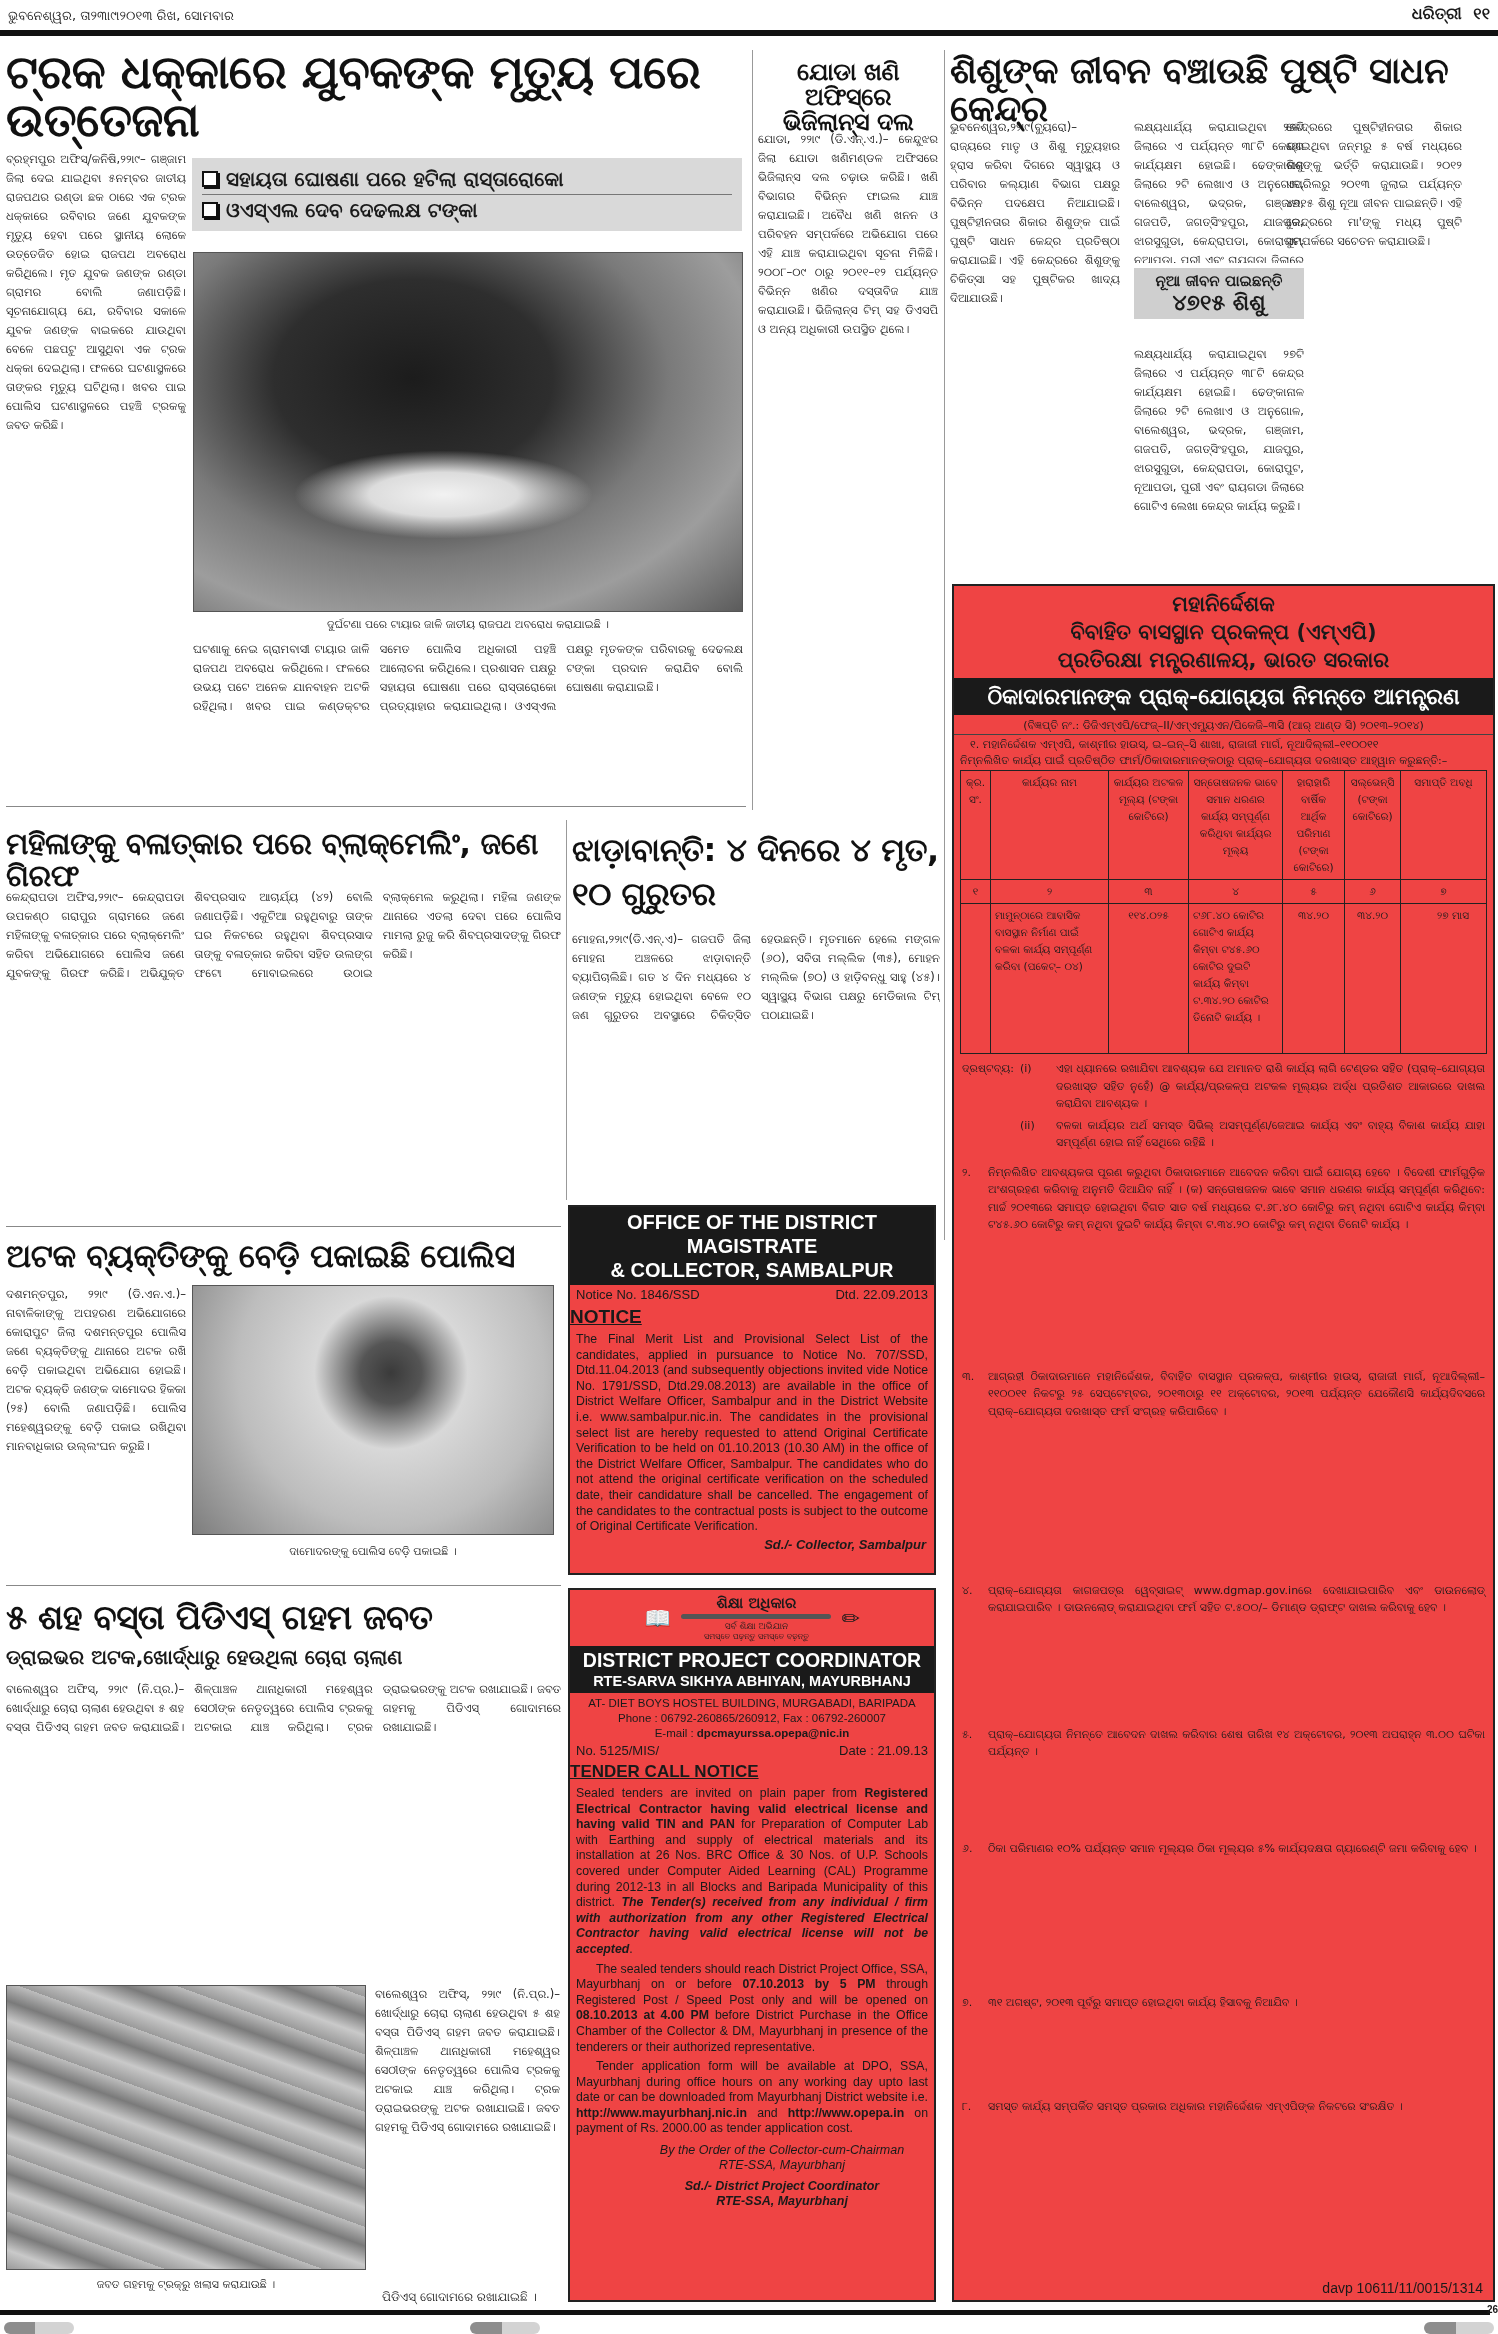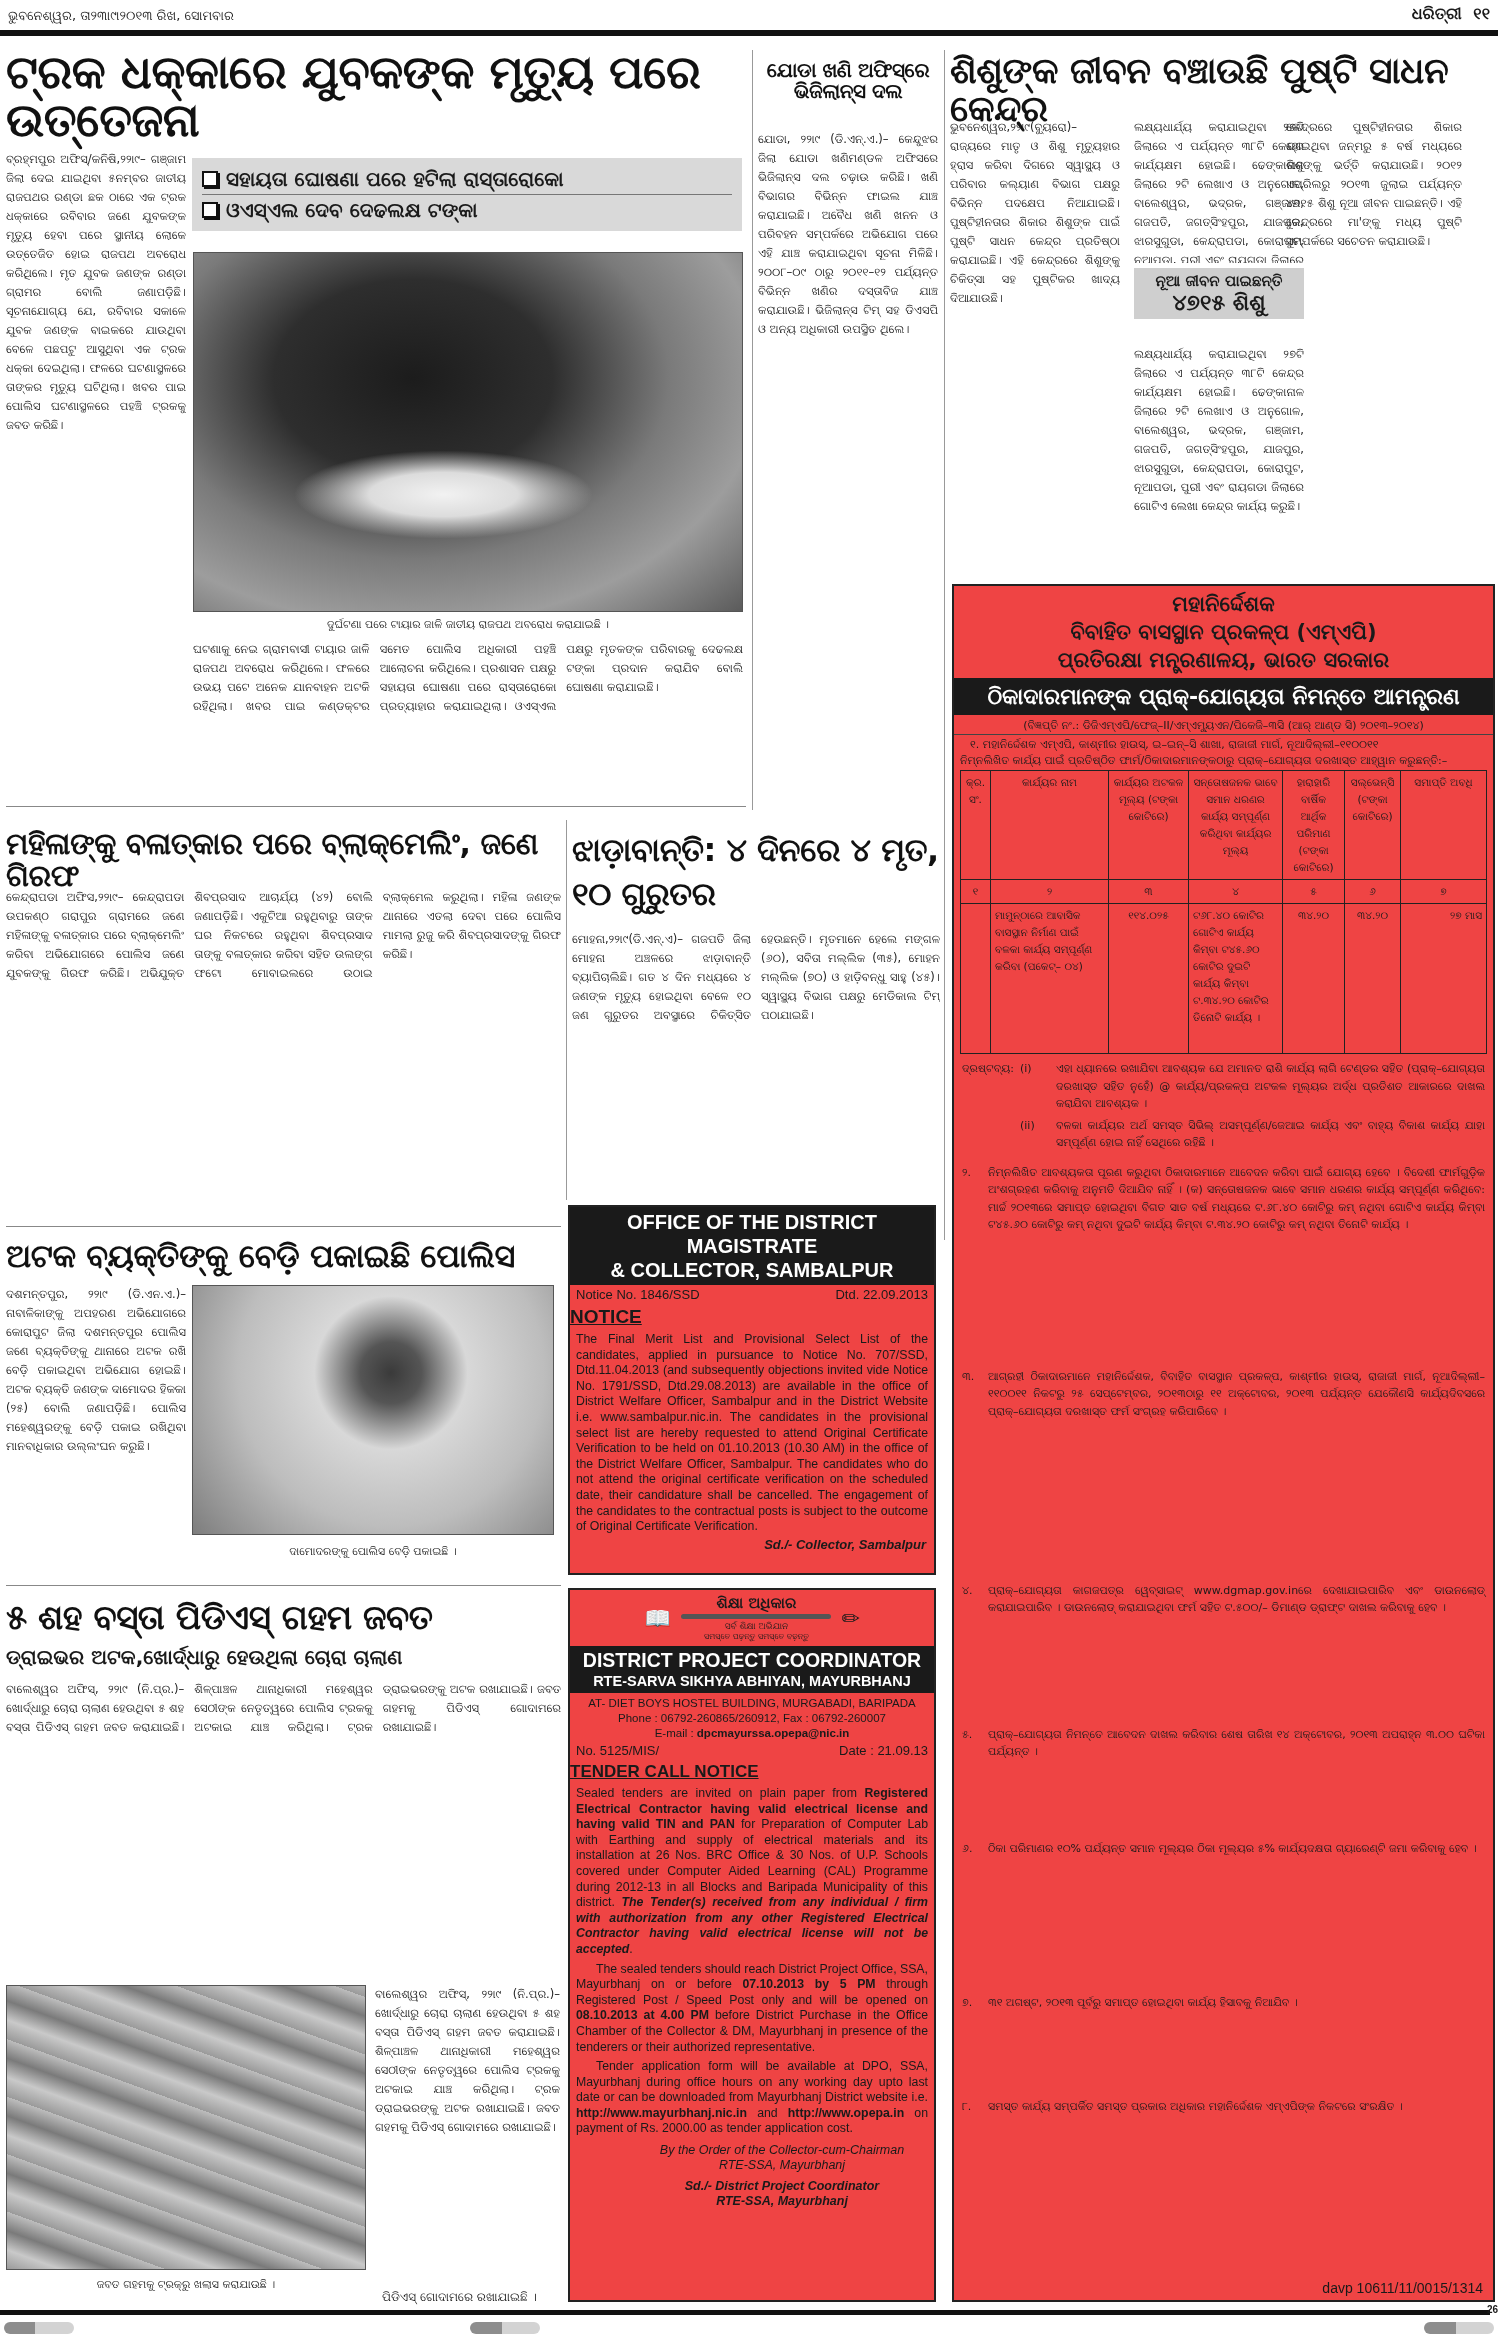--- a/index.html
+++ b/index.html
@@ -61,21 +61,21 @@
       <span class="sq"></span>
       <span>ଓଏସ୍ଏଲ ଦେବ ଦେଢଲକ୍ଷ ଟଙ୍କା</span>
     </div>
 </div>
 <div class="abs photo fire" style="left:193px;top:252px;width:550px;height:360px;"></div>
 <div class="abs caption" style="left:193px;top:618px;width:550px;">ଦୁର୍ଘଟଣା ପରେ ଟାୟାର ଜାଳି ଜାତୀୟ ରାଜପଥ ଅବରୋଧ କରାଯାଇଛି ।</div>
 <div class="abs body-text" style="left:193px;top:640px;width:550px;height:160px;column-count:3;">ଘଟଣାକୁ ନେଇ ଗ୍ରାମବାସୀ ଟାୟାର ଜାଳି ରାଜପଥ ଅବରୋଧ କରିଥିଲେ। ଫଳରେ ଉଭୟ ପଟେ ଅନେକ ଯାନବାହନ ଅଟକି ରହିଥିଲା। ଖବର ପାଇ କଣ୍ଡକ୍ଟର ସମେତ ପୋଲିସ ଅଧିକାରୀ ପହଞ୍ଚି ଆଲୋଚନା କରିଥିଲେ। ପ୍ରଶାସନ ପକ୍ଷରୁ ସହାୟତା ଘୋଷଣା ପରେ ରାସ୍ତାରୋକୋ ପ୍ରତ୍ୟାହାର କରାଯାଇଥିଲା। ଓଏସ୍ଏଲ ପକ୍ଷରୁ ମୃତକଙ୍କ ପରିବାରକୁ ଦେଢଲକ୍ଷ ଟଙ୍କା ପ୍ରଦାନ କରାଯିବ ବୋଲି ଘୋଷଣା କରାଯାଇଛି।</div>
 <div class="hrule" style="left:6px;top:806px;width:740px;"></div>
 
 <div class="vline" style="left:752px;top:50px;height:760px;"></div>
-<div class="abs hl" style="left:758px;top:60px;width:180px;font-size:20px;text-align:center;">ଯୋଡା ଖଣି ଅଫିସ୍‌ରେ ଭିଜିଲାନ୍ସ ଦଲ</div>
+<div class="abs hl" style="left:758px;top:60px;width:180px;font-size:24px;text-align:center;">ଯୋଡା ଖଣି ଅଫିସ୍‌ରେ ଭିଜିଲାନ୍ସ ଦଲ</div>
 <div class="abs body-text" style="left:758px;top:130px;width:180px;height:680px;">ଯୋଡା, ୨୨ା୯ (ଡି.ଏନ୍.ଏ.)– କେନ୍ଦୁଝର ଜିଲା ଯୋଡା ଖଣିମଣ୍ଡଳ ଅଫିସରେ ଭିଜିଲାନ୍ସ ଦଲ ଚଢ଼ାଉ କରିଛି। ଖଣି ବିଭାଗର ବିଭିନ୍ନ ଫାଇଲ ଯାଞ୍ଚ କରାଯାଇଛି। ଅବୈଧ ଖଣି ଖନନ ଓ ପରିବହନ ସମ୍ପର୍କରେ ଅଭିଯୋଗ ପରେ ଏହି ଯାଞ୍ଚ କରାଯାଇଥିବା ସୂଚନା ମିଳିଛି। ୨୦୦୮–୦୯ ଠାରୁ ୨୦୧୧–୧୨ ପର୍ଯ୍ୟନ୍ତ ବିଭିନ୍ନ ଖଣିର ଦସ୍ତାବିଜ ଯାଞ୍ଚ କରାଯାଉଛି। ଭିଜିଲାନ୍ସ ଟିମ୍ ସହ ଡିଏସପି ଓ ଅନ୍ୟ ଅଧିକାରୀ ଉପସ୍ଥିତ ଥିଲେ।</div>
 
 <div class="vline" style="left:944px;top:50px;height:1190px;"></div>
 <div class="abs hl" style="left:950px;top:52px;width:545px;font-size:36px;">ଶିଶୁଙ୍କ ଜୀବନ ବଞ୍ଚାଉଛି ପୁଷ୍ଟି ସାଧନ କେନ୍ଦ୍ର</div>
 <div class="abs body-text" style="left:950px;top:118px;width:170px;height:445px;">ଭୁବନେଶ୍ୱର,୨୨ା୯(ବ୍ୟୁରୋ)– ରାଜ୍ୟରେ ମାତୃ ଓ ଶିଶୁ ମୃତ୍ୟୁହାର ହ୍ରାସ କରିବା ଦିଗରେ ସ୍ୱାସ୍ଥ୍ୟ ଓ ପରିବାର କଲ୍ୟାଣ ବିଭାଗ ପକ୍ଷରୁ ବିଭିନ୍ନ ପଦକ୍ଷେପ ନିଆଯାଇଛି। ପୁଷ୍ଟିହୀନତାର ଶିକାର ଶିଶୁଙ୍କ ପାଇଁ ପୁଷ୍ଟି ସାଧନ କେନ୍ଦ୍ର ପ୍ରତିଷ୍ଠା କରାଯାଇଛି। ଏହି କେନ୍ଦ୍ରରେ ଶିଶୁଙ୍କୁ ଚିକିତ୍ସା ସହ ପୁଷ୍ଟିକର ଖାଦ୍ୟ ଦିଆଯାଉଛି।</div>
 <div class="abs greybox" style="left:1134px;top:268px;width:170px;">
   <div style="font-size:15px;">ନୂଆ ଜୀବନ ପାଇଛନ୍ତି</div>
   <div style="font-size:22px;">୪୭୧୫ ଶିଶୁ</div>
 </div>
 <div class="abs body-text" style="left:1134px;top:118px;width:170px;height:145px;">ଲକ୍ଷ୍ୟଧାର୍ଯ୍ୟ କରାଯାଇଥିବା ୨୭ଟି ଜିଲାରେ ଏ ପର୍ଯ୍ୟନ୍ତ ୩୮ଟି କେନ୍ଦ୍ର କାର୍ଯ୍ୟକ୍ଷମ ହୋଇଛି। ଢେଙ୍କାନାଳ ଜିଲାରେ ୨ଟି ଲେଖାଏ ଓ ଅନୁଗୋଳ, ବାଲେଶ୍ୱର, ଭଦ୍ରକ, ଗଞ୍ଜାମ, ଗଜପତି, ଜଗତ୍‌ସିଂହପୁର, ଯାଜପୁର, ଝାରସୁଗୁଡା, କେନ୍ଦ୍ରାପଡା, କୋରାପୁଟ, ନୂଆପଡା, ପୁରୀ ଏବଂ ରାୟଗଡା ଜିଲାରେ ଗୋଟିଏ ଲେଖା କେନ୍ଦ୍ର କାର୍ଯ୍ୟ କରୁଛି।</div>
@@ -113,21 +113,21 @@
         <td>୬</td>
         <td>୭</td>
       </tr>
       <tr style="height:150px;">
         <td></td>
         <td>ମାମୁନ୍‌ଠାରେ ଆବାସିକ ବାସସ୍ଥାନ ନିର୍ମାଣ ପାଇଁ ବଳକା କାର୍ଯ୍ୟ ସମ୍ପୂର୍ଣ୍ଣ କରିବା (ପକେଟ୍– ୦୪)</td>
         <td style="text-align:center;">୧୧୪.୦୨୫</td>
         <td>ଟ୬୮.୪୦ କୋଟିର ଗୋଟିଏ କାର୍ଯ୍ୟ କିମ୍ବା ଟ୪୫.୬୦ କୋଟିର ଦୁଇଟି କାର୍ଯ୍ୟ କିମ୍ବା ଟ.୩୪.୨୦ କୋଟିର ତିନୋଟି କାର୍ଯ୍ୟ ।</td>
         <td style="text-align:center;">୩୪.୨୦</td>
         <td style="text-align:center;">୩୪.୨୦</td>
-        <td style="text-align:right;padding-left:36px;">୨୭ ମାସ</td>
+        <td style="text-align:left;padding-left:36px;">୨୭ ମାସ</td>
       </tr>
     </tbody>
       </table>
   </div>
   <div class="numbered" style="padding-top:6px;">
     <div class="item">
       <span style="flex:none;width:52px;">ଦ୍ରଷ୍ଟବ୍ୟ:</span>
       <span style="flex:none;width:30px;">(i)</span>
       <span>ଏହା ଧ୍ୟାନରେ ରଖାଯିବା ଆବଶ୍ୟକ ଯେ ଅମାନତ ରାଶି କାର୍ଯ୍ୟ ଲାଗି ଟେଣ୍ଡର ସହିତ (ପ୍ରାକ୍–ଯୋଗ୍ୟତା ଦରଖାସ୍ତ ସହିତ ନୁହେଁ) @ କାର୍ଯ୍ୟ/ପ୍ରକଳ୍ପ ଅଟକଳ ମୂଲ୍ୟର ଅର୍ଦ୍ଧ ପ୍ରତିଶତ ଆକାରରେ ଦାଖଲ କରାଯିବା ଆବଶ୍ୟକ ।</span>
     </div>

